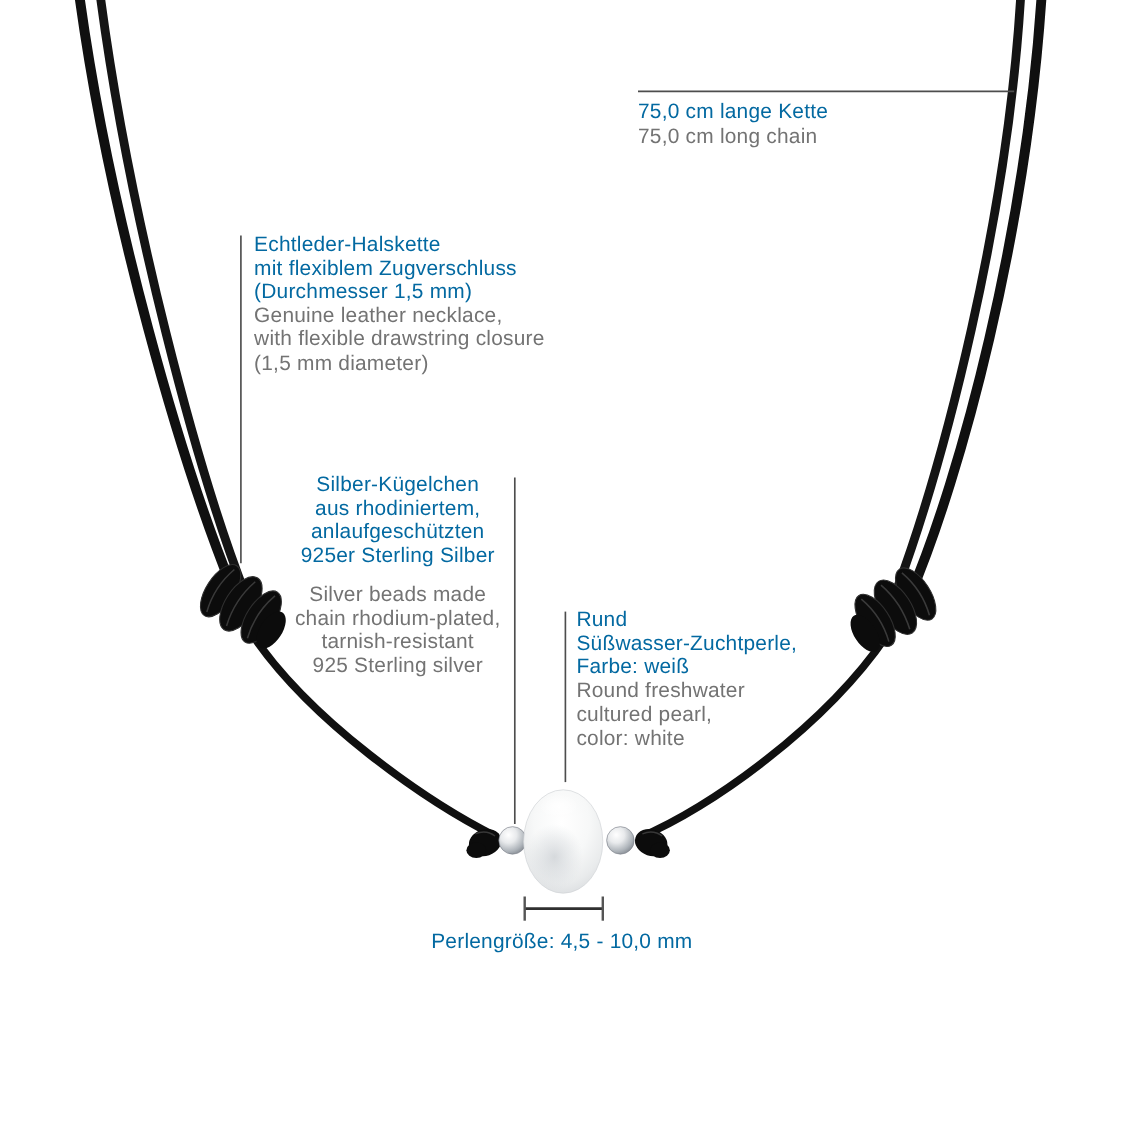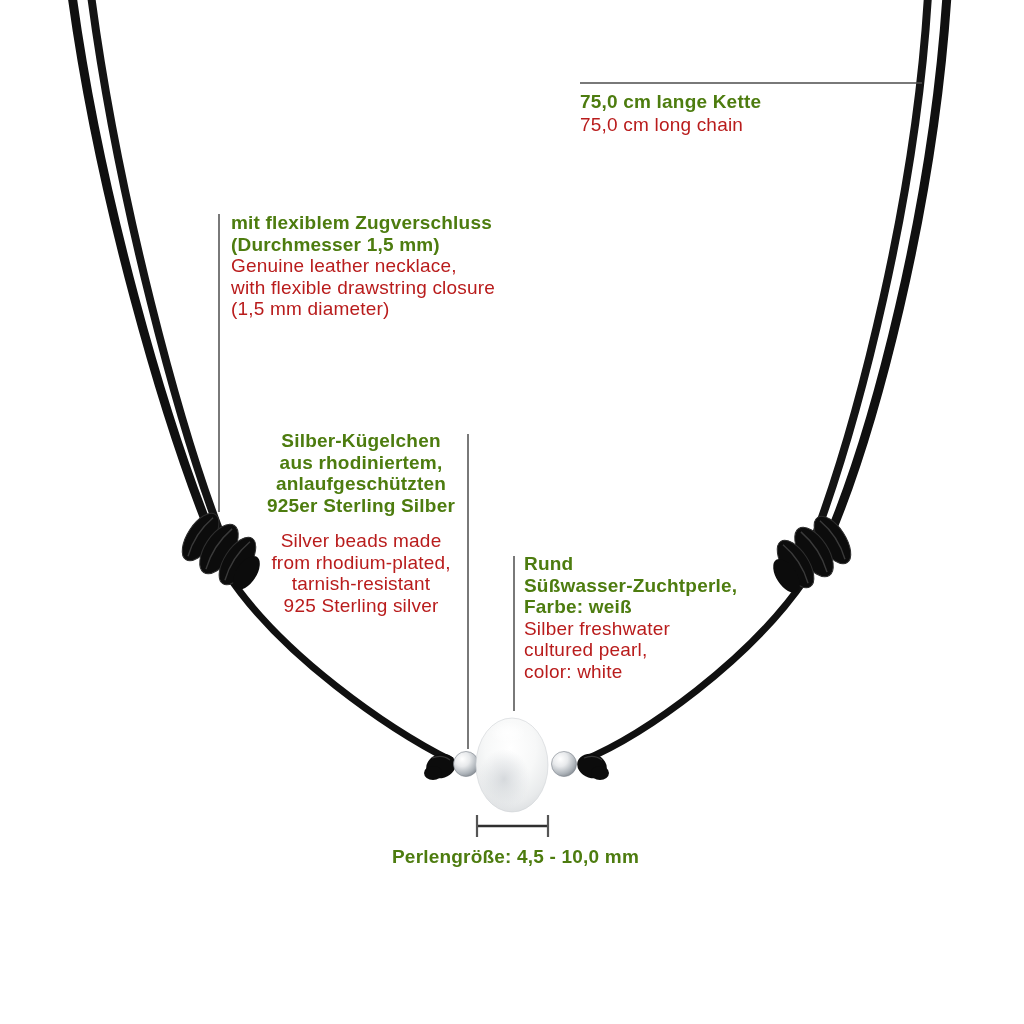--- a/index.html
+++ b/index.html
@@ -2,22 +2,22 @@
 <html><head>
 <meta charset="utf-8">
 <style>
   html,body{margin:0;padding:0;background:#ffffff;}
   .stage{
     position:relative;width:1024px;height:1024px;background:#ffffff;
     overflow:hidden;font-family:"Liberation Sans",sans-serif;
   }
   .necklace-svg{position:absolute;left:0;top:0;}
   .ann{position:absolute;font-size:19px;line-height:21.5px;letter-spacing:0.2px;white-space:nowrap;}
-  .ann .de{color:#4d7c0f;font-weight:700;}
-  .ann .en{color:#b91c1c;font-weight:400;}
+  .ann .de{color:#0369a1;font-weight:400;}
+  .ann .en{color:#737373;font-weight:400;}
   .ann-chain{left:580px;top:90px;line-height:23px;}
   .ann-leather{left:231px;top:212px;}
   .ann-silver{right:569px;top:430px;text-align:center;}
   .ann-silver .en-group{margin-top:14px;}
   .ann-pearl{left:524px;top:553px;}
   .ann-size{left:392px;top:845px;line-height:23px;}
 </style>
 </head>
 <body>
 
@@ -104,45 +104,46 @@
       <line x1="548" y1="815" x2="548" y2="837" stroke="#555555" stroke-width="2.2"></line>
     </g>
   </svg>
 
   <div class="ann ann-chain">
     <div class="de">75,0 cm lange Kette</div>
     <div class="en">75,0 cm long chain</div>
   </div>
 
   <div class="ann ann-leather">
+    <div class="de">Echtleder-Halskette</div>
     <div class="de">mit flexiblem Zugverschluss</div>
     <div class="de">(Durchmesser 1,5 mm)</div>
     <div class="en">Genuine leather necklace,</div>
     <div class="en">with flexible drawstring closure</div>
     <div class="en">(1,5 mm diameter)</div>
   </div>
 
   <div class="ann ann-silver">
     <div class="de">Silber-Kügelchen</div>
     <div class="de">aus rhodiniertem,</div>
     <div class="de">anlaufgeschützten</div>
     <div class="de">925er Sterling Silber</div>
     <div class="en-group">
       <div class="en">Silver beads made</div>
-      <div class="en">from rhodium-plated,</div>
+      <div class="en">chain rhodium-plated,</div>
       <div class="en">tarnish-resistant</div>
       <div class="en">925 Sterling silver</div>
     </div>
   </div>
 
   <div class="ann ann-pearl">
     <div class="de">Rund</div>
     <div class="de">Süßwasser-Zuchtperle,</div>
     <div class="de">Farbe: weiß</div>
-    <div class="en">Silber freshwater</div>
+    <div class="en">Round freshwater</div>
     <div class="en">cultured pearl,</div>
     <div class="en">color: white</div>
   </div>
 
   <div class="ann ann-size">
     <div class="de">Perlengröße: 4,5 - 10,0 mm</div>
   </div>
 
 </div>
 

